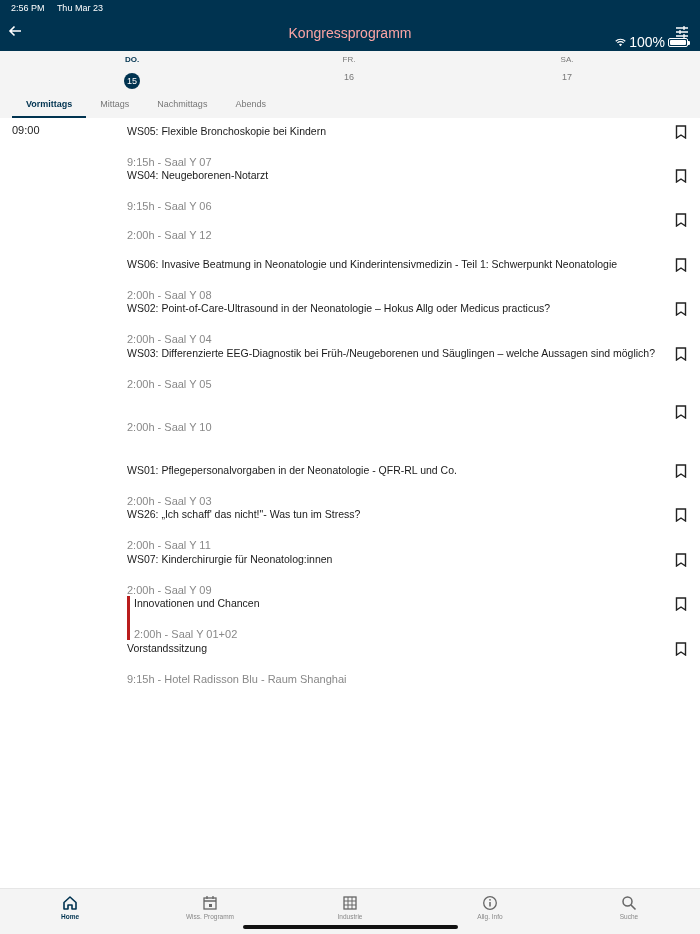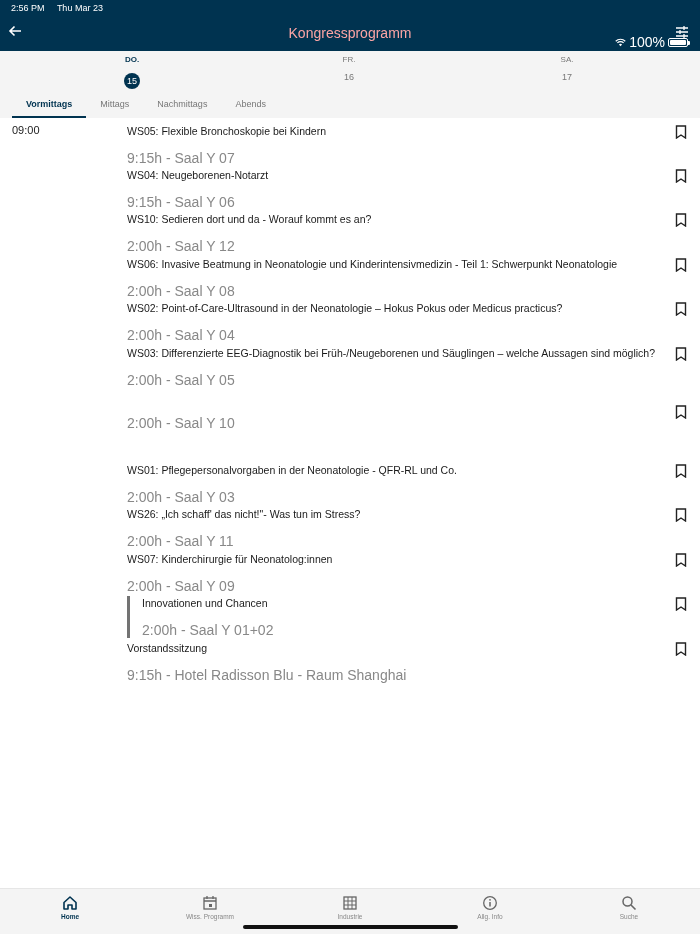--- a/index.html
+++ b/index.html
@@ -27,22 +27,22 @@
 
   .tabs { position: absolute; left: 12px; top: 46px; display: flex; height: 20px; }
   .tab { font-size: 9px; color: #777; padding: 0 14px; line-height: 14px; position: relative; height: 21px; }
   .tab.active { color: #003350; font-weight: bold; }
   .tab.active:after { content: ""; position: absolute; left: 0; right: 0; bottom: 0; height: 2px; background: #003350; }
 
   .list { position: absolute; left: 0; top: 118px; width: 700px; }
   .time-label { position: absolute; left: 12px; top: 6px; font-size: 11px; color: #222; }
   .session { position: absolute; left: 127px; width: 530px; }
   .session .stitle { font-size: 10.5px; line-height: 14.5px; color: #1a1a1a; }
-  .session .meta { font-size: 14px; color: #888; margin-top: 11px; }
-  .session.tagged { padding-left: 12px; border-left: 3px solid #737373; }
+  .session .meta { font-size: 11px; color: #888; margin-top: 17px; }
+  .session.tagged { padding-left: 4px; border-left: 3px solid #b91c1c; }
   .bookmark { position: absolute; left: 675px; width: 12px; height: 14px; }
 
   .bottombar { position: absolute; left: 0; top: 888px; width: 700px; height: 46px; background: #f4f4f4; border-top: 1px solid #e6e6e6; }
   .navitem { position: absolute; top: 6px; width: 80px; text-align: center; }
   .navitem .icon { display: block; margin: 0 auto; width: 16px; height: 16px; }
   .navitem .label { display: block; font-size: 6.5px; color: #888; margin-top: 2px; }
   .navitem.active .label { color: #003350; font-weight: bold; }
   .home-indicator { position: absolute; left: 243px; top: 925px; width: 215px; height: 4px; background: #111; border-radius: 2px; }
 </style>
 </head>
@@ -114,37 +114,36 @@
 
   <div class="session" style="top:50px">
     <div class="stitle">WS04: Neugeborenen-Notarzt</div>
     <div class="meta">9:15h - Saal Y 06</div>
   </div>
   <svg class="bookmark" style="top:51px" viewBox="0 0 12 14">
       <path d="M1.5 1H10.5V13L6 10L1.5 13Z" stroke="#222" stroke-width="1.4" fill="none"></path>
     </svg>
 
   <div class="session" style="top:94px">
-    <div class="stitle">WS10: Sedieren dort und da - Worauf kommt es an?</div>
     <div class="meta">2:00h - Saal Y 12</div>
   </div>
   <svg class="bookmark" style="top:95px" viewBox="0 0 12 14">
       <path d="M1.5 1H10.5V13L6 10L1.5 13Z" stroke="#222" stroke-width="1.4" fill="none"></path>
     </svg>
 
   <div class="session" style="top:139px">
     <div class="stitle">WS06: Invasive Beatmung in Neonatologie und Kinderintensivmedizin - Teil 1: Schwerpunkt Neonatologie</div>
     <div class="meta">2:00h - Saal Y 08</div>
   </div>
   <svg class="bookmark" style="top:140px" viewBox="0 0 12 14">
       <path d="M1.5 1H10.5V13L6 10L1.5 13Z" stroke="#222" stroke-width="1.4" fill="none"></path>
     </svg>
 
   <div class="session" style="top:183px">
-    <div class="stitle">WS02: Point-of-Care-Ultrasound in der Neonatologie – Hokus Pokus oder Medicus practicus?</div>
+    <div class="stitle">WS02: Point-of-Care-Ultrasound in der Neonatologie – Hokus Allg oder Medicus practicus?</div>
     <div class="meta">2:00h - Saal Y 04</div>
   </div>
   <svg class="bookmark" style="top:184px" viewBox="0 0 12 14">
       <path d="M1.5 1H10.5V13L6 10L1.5 13Z" stroke="#222" stroke-width="1.4" fill="none"></path>
     </svg>
 
   <div class="session" style="top:228px">
     <div class="stitle">WS03: Differenzierte EEG-Diagnostik bei Früh-/Neugeborenen und Säuglingen – welche Aussagen sind möglich?</div>
     <div class="meta">2:00h - Saal Y 05</div>
   </div>

